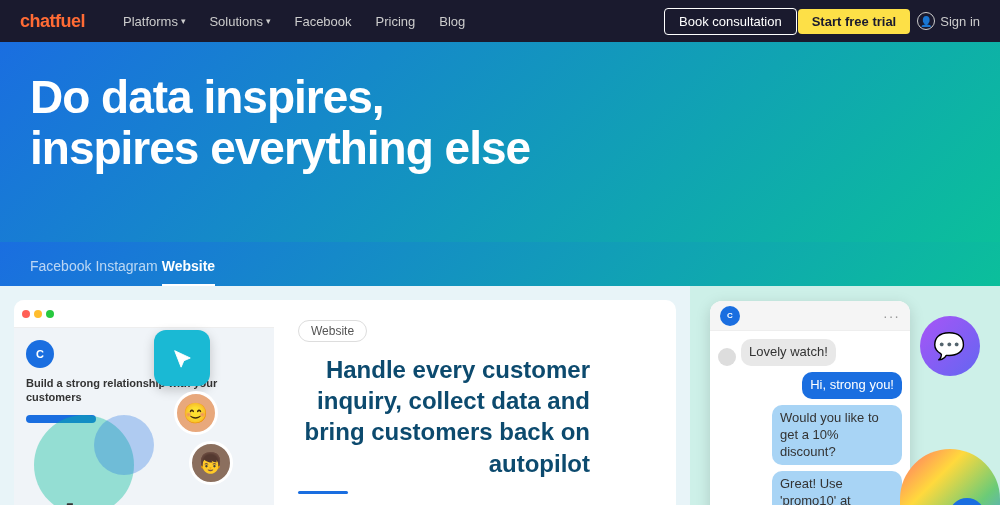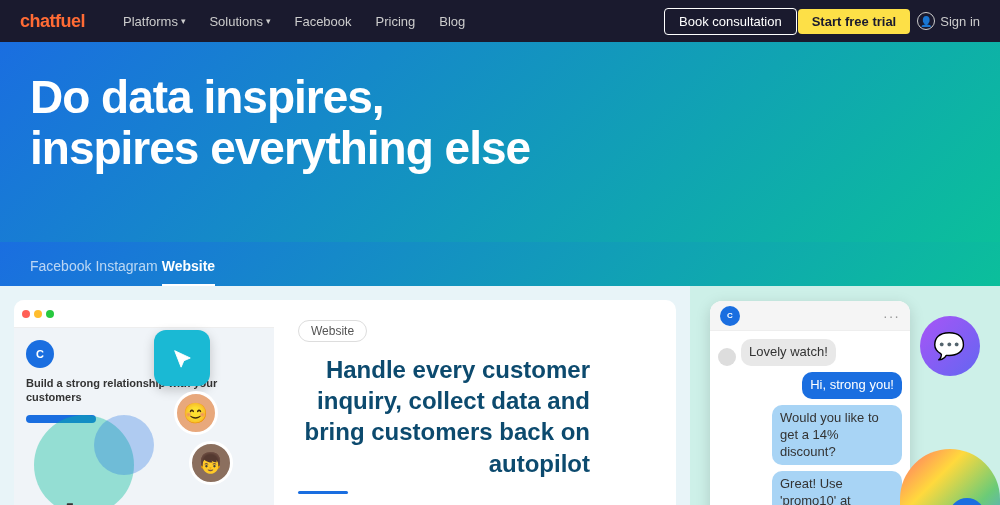--- a/index.html
+++ b/index.html
@@ -510,21 +510,21 @@
         <div class="msg-row">
           <div class="msg-avatar-small"></div>
           <div class="bubble bubble-left">Lovely watch!</div>
         </div>
 
         <div class="msg-row right">
           <div class="bubble bubble-right">Hi, strong you!</div>
         </div>
 
         <div class="msg-row right">
-          <div class="bubble bubble-right-light">Would you like to get a 14% discount?</div>
+          <div class="bubble bubble-right-light">Would you like to get a 10% discount?</div>
         </div>
 
 
         <div class="msg-row right">
           <div class="bubble bubble-right-light">Great! Use 'promo10' at checkout. This discount is valid for 14 days 🔒</div>
         </div>
       </div>
 
     </div>
 

